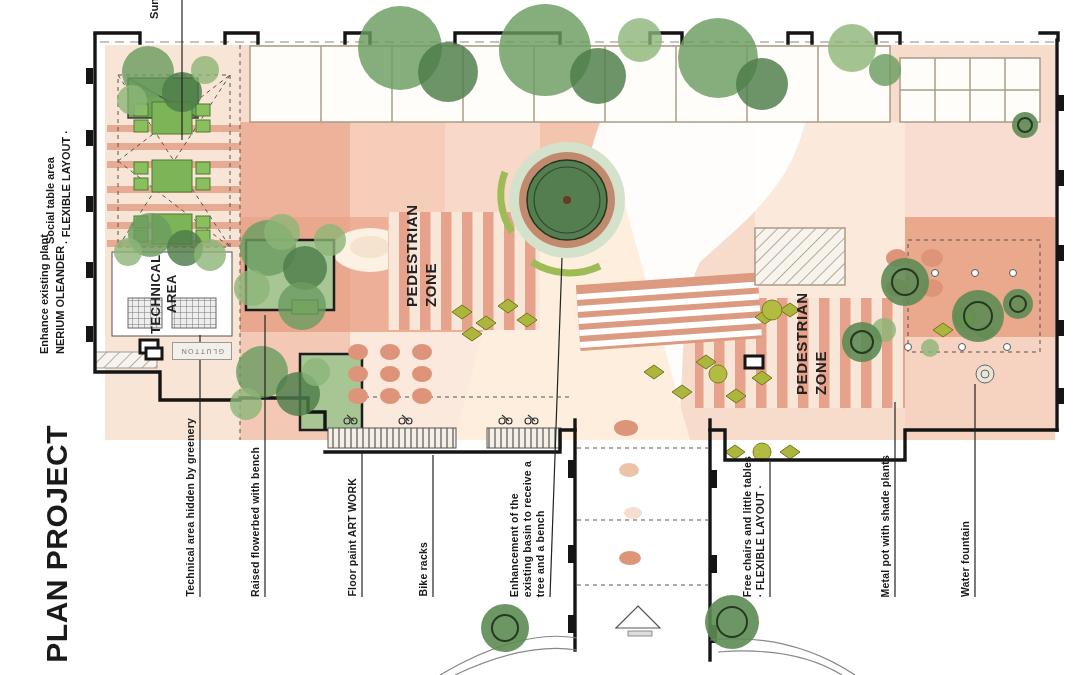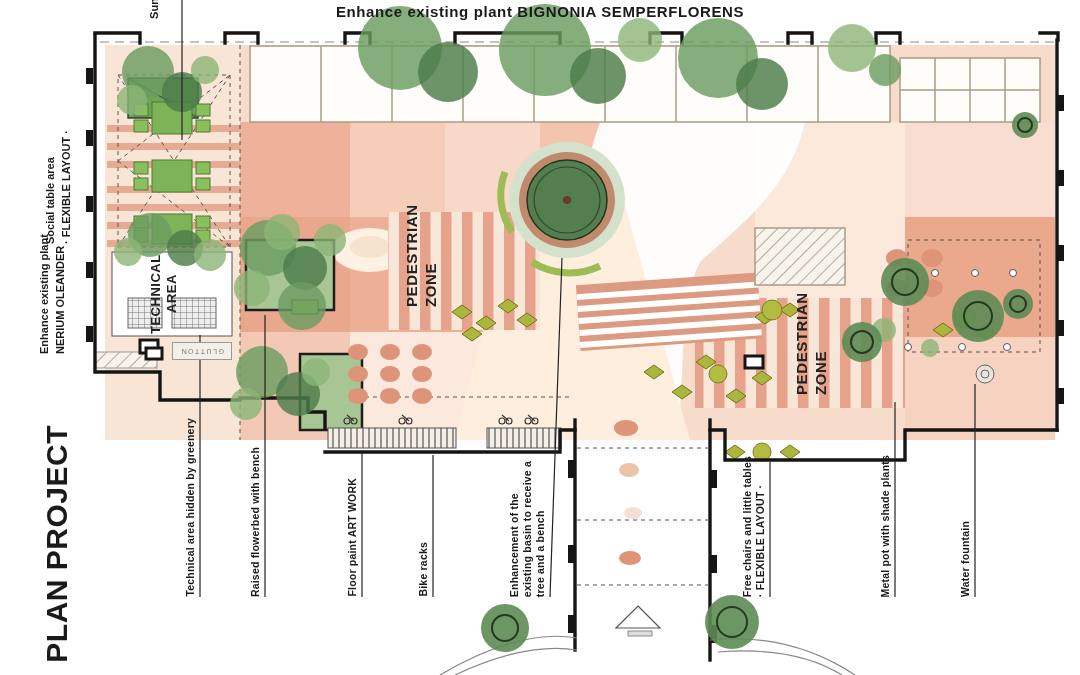--- a/index.html
+++ b/index.html
@@ -365,21 +365,20 @@
     <line class="leader" x1="265" y1="315" x2="265" y2="597"></line>
     <line class="leader" x1="362" y1="452" x2="362" y2="597"></line>
     <line class="leader" x1="433" y1="455" x2="433" y2="597"></line>
     <line class="leader" x1="562" y1="258" x2="550" y2="597"></line>
     <line class="leader" x1="770" y1="462" x2="770" y2="597"></line>
     <line class="leader" x1="895" y1="402" x2="895" y2="597"></line>
     <line class="leader" x1="975" y1="384" x2="975" y2="597"></line>
   </g>
 </svg>
 
-<div class="title">Enhance existing plant BIGNONIA SEMPERFLORENS</div>
 
 <div class="vtext side" style="left:146px;top:-8px;">
   <span>Suns</span>
 </div>
 
 <div class="vtext side" style="left:42px;top:128px;height:116px;">
   <span>Social table area</span>
   <span>· FLEXIBLE LAYOUT ·</span>
 </div>
 

